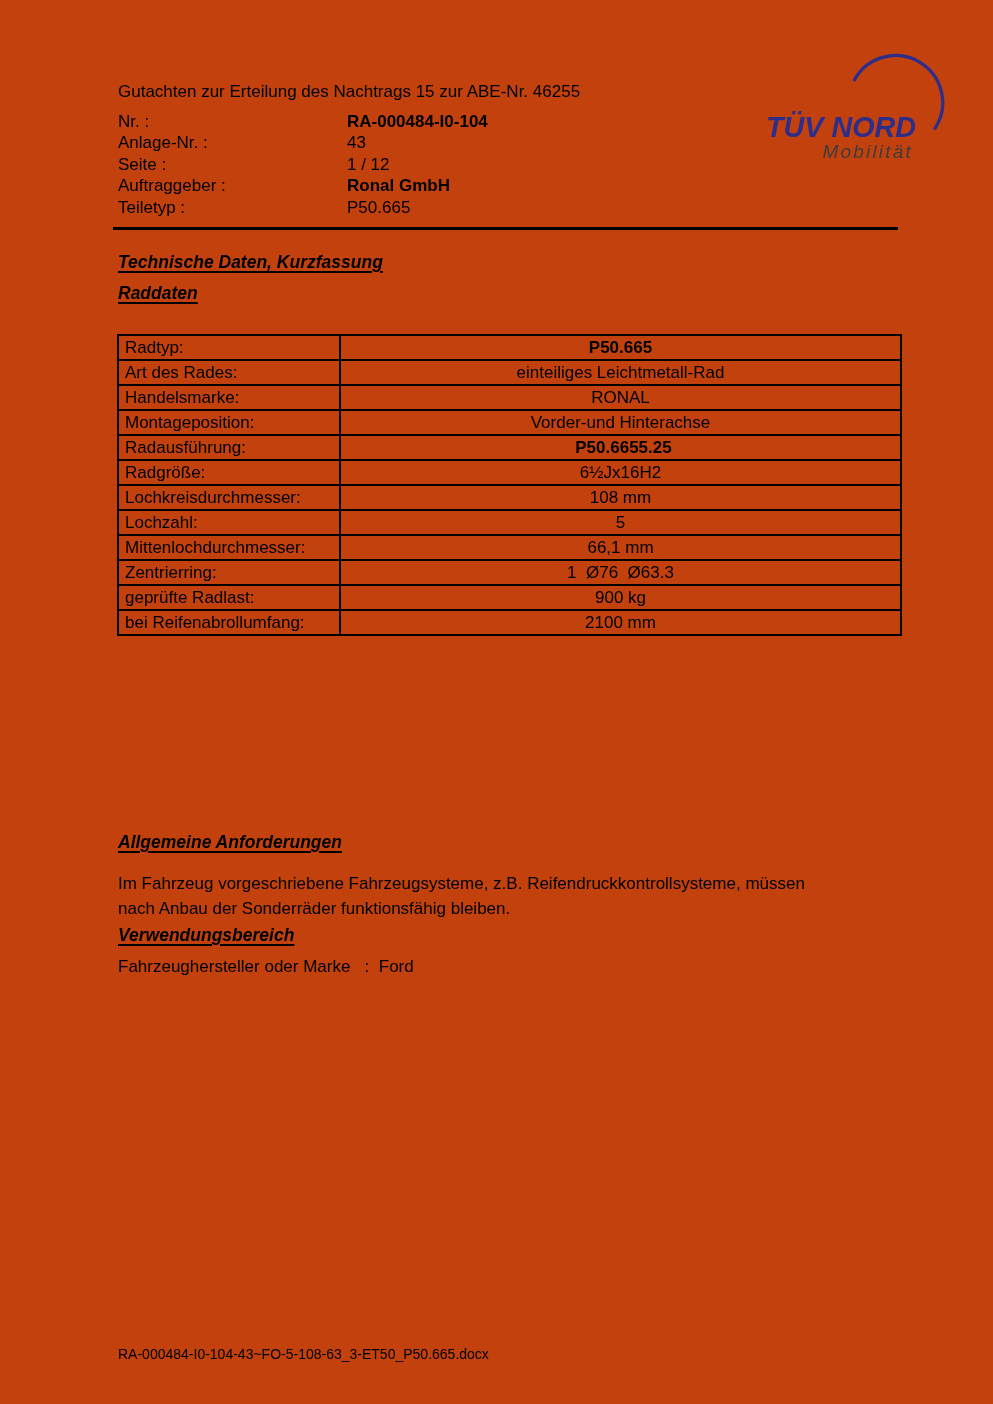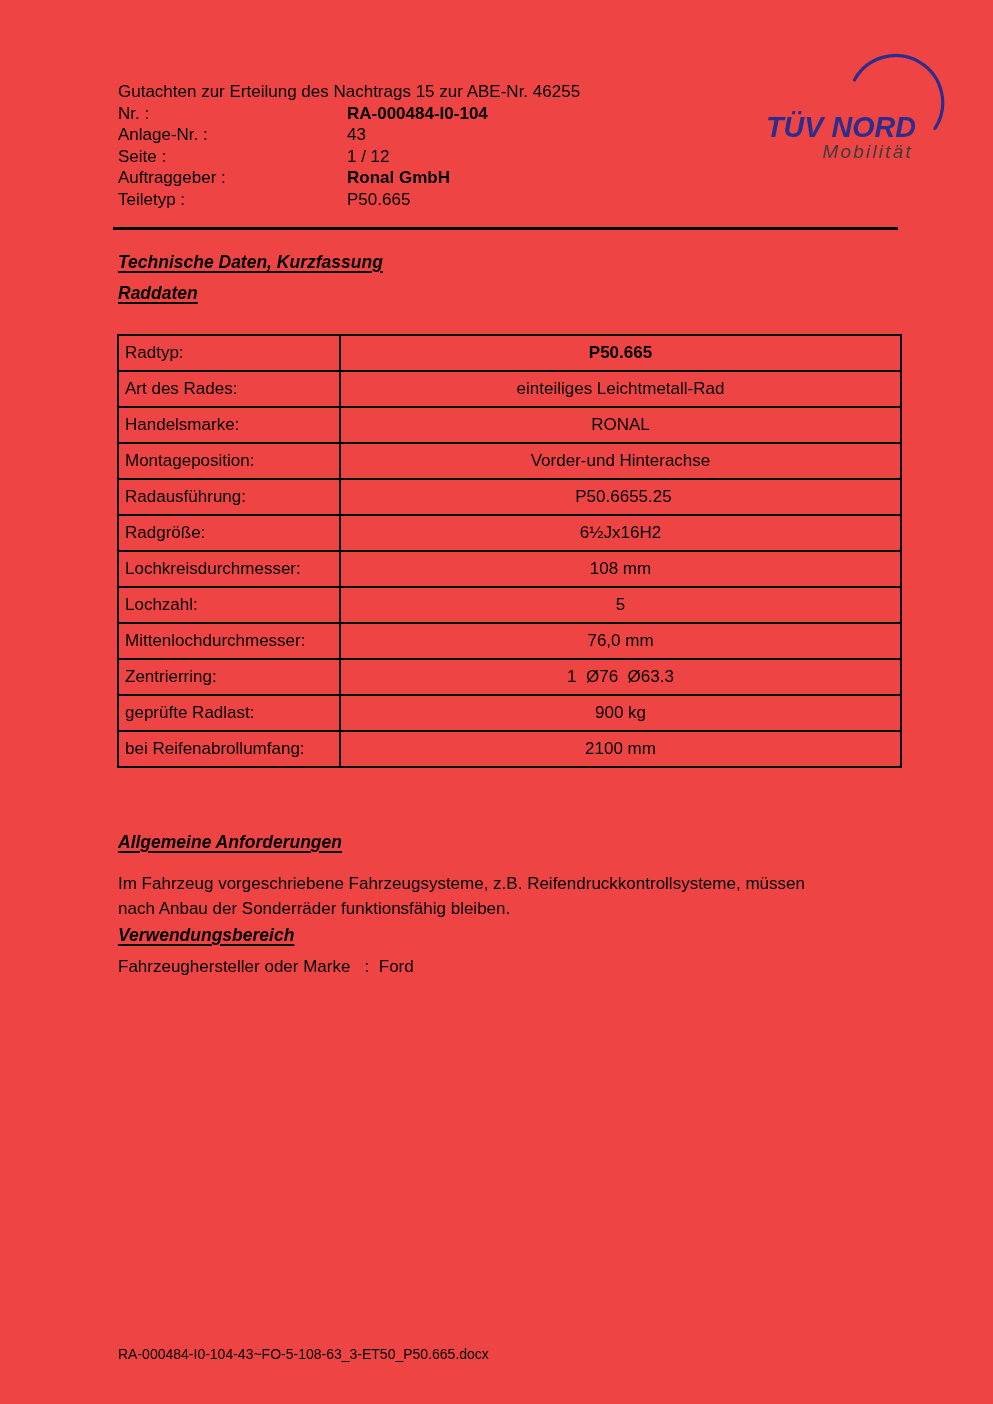--- a/index.html
+++ b/index.html
@@ -2,38 +2,39 @@
 <html><head>
 <meta charset="utf-8">
 <style>
   * { margin: 0; padding: 0; box-sizing: border-box; }
   html, body { background: #e8e8e8; }
   body { font-family: "Liberation Sans", sans-serif; }
   .page {
     position: relative;
     width: 993px;
     height: 1404px;
-    background: #ef4444;
+    background: #c2410c;
     color: #000000;
     font-size: 17px;
     overflow: hidden;
     margin: 0 auto;
   }
   
   .doc-header {
     position: absolute;
     left: 118px;
     top: 81px;
     line-height: 21.6px;
     width: 620px;
   }
   .doc-title { white-space: nowrap; }
   .meta-grid {
     display: grid;
     grid-template-columns: 229px auto;
+    margin-top: 8px;
   }
   
   .logo {
     position: absolute;
     left: 750px;
     top: 53px;
     width: 215px;
     height: 118px;
   }
   
@@ -65,21 +66,21 @@
   table.spec {
     position: absolute;
     left: 117px;
     top: 334px;
     width: 785px;
     border-collapse: collapse;
     font-size: 17px;
   }
   table.spec td {
     border: 2px solid #000;
-    height: 36px;
+    height: 25px;
     padding: 0 6px;
     vertical-align: middle;
   }
   td.label-cell { width: 222px; text-align: left; }
   td.value-cell { text-align: center; white-space: pre-wrap; }
   
   .para {
     position: absolute;
     left: 118px;
     top: 862px;
@@ -149,37 +150,37 @@
       <tr>
         <td class="label-cell">Handelsmarke:</td>
         <td class="value-cell">RONAL</td>
       </tr>
       <tr>
         <td class="label-cell">Montageposition:</td>
         <td class="value-cell">Vorder-und Hinterachse</td>
       </tr>
       <tr>
         <td class="label-cell">Radausführung:</td>
-        <td class="value-cell" style="font-weight: normal; padding-left: 12px;">P50.6655.25</td>
+        <td class="value-cell" style="font-weight: bold; padding-left: 12px;">P50.6655.25</td>
       </tr>
       <tr>
         <td class="label-cell">Radgröße:</td>
         <td class="value-cell">6½Jx16H2</td>
       </tr>
       <tr>
         <td class="label-cell">Lochkreisdurchmesser:</td>
         <td class="value-cell">108 mm</td>
       </tr>
       <tr>
         <td class="label-cell">Lochzahl:</td>
         <td class="value-cell">5</td>
       </tr>
       <tr>
         <td class="label-cell">Mittenlochdurchmesser:</td>
-        <td class="value-cell">76,0 mm</td>
+        <td class="value-cell">66,1 mm</td>
       </tr>
       <tr>
         <td class="label-cell">Zentrierring:</td>
         <td class="value-cell">1  Ø76  Ø63.3</td>
       </tr>
       <tr>
         <td class="label-cell">geprüfte Radlast:</td>
         <td class="value-cell">900 kg</td>
       </tr>
       <tr>

